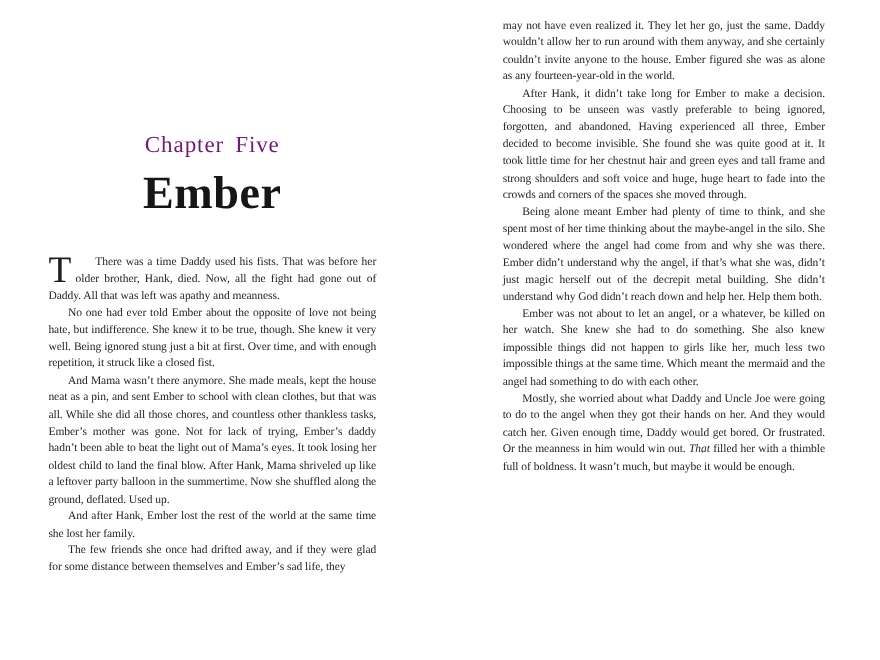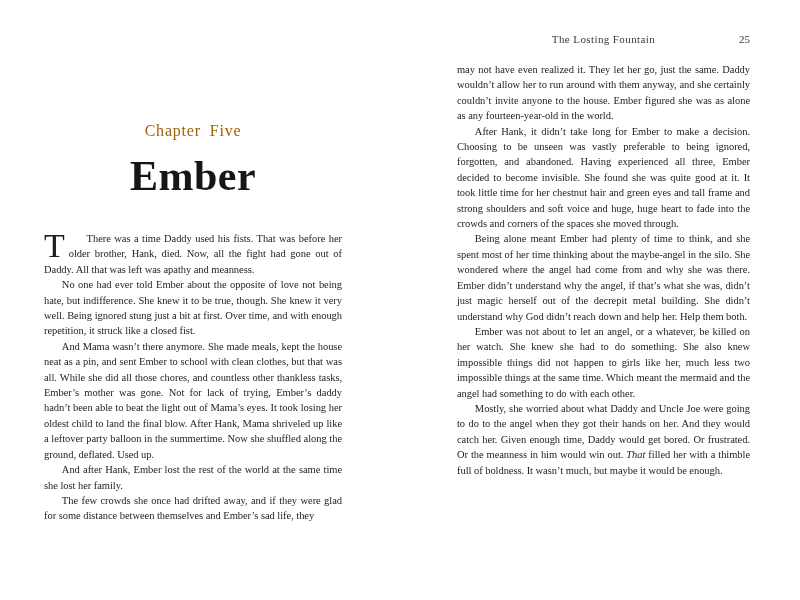--- a/index.html
+++ b/index.html
@@ -12,25 +12,25 @@
   .spread { position: relative; width: 800px; height: 600px; background: #ffffff; }
 
   .page { position: absolute; top: 0; height: 600px; }
   .page.left  { left: 44px;  width: 298px; }
   .page.right { left: 457px; width: 293px; }
 
   
   .chapter-heading {
     margin-top: 121px;
     text-align: center;
-    font-size: 16px;
+    font-size: 21px;
     line-height: 20px;
     letter-spacing: 0.8px;
     word-spacing: 4px;
-    color: #a16207;
+    color: #701a75;
   }
   .chapter-title {
     margin-top: 13px;
     text-align: center;
     font-size: 42px;
     line-height: 44px;
     font-weight: 700;
     letter-spacing: 0.5px;
     color: #161616;
   }
@@ -88,29 +88,25 @@
   <section class="page left">
     <div class="chapter-heading">Chapter Five</div>
     <h1 class="chapter-title">Ember</h1>
 
     <div class="body-text">
       <p class="no-indent"><span class="drop-cap">T</span></p>
       <p>There was a time Daddy used his fists. That was before her older brother, Hank, died. Now, all the fight had gone out of Daddy. All that was left was apathy and meanness.</p>
       <p>No one had ever told Ember about the opposite of love not being hate, but indifference. She knew it to be true, though. She knew it very well. Being ignored stung just a bit at first. Over time, and with enough repetition, it struck like a closed fist.</p>
       <p>And Mama wasn’t there anymore. She made meals, kept the house neat as a pin, and sent Ember to school with clean clothes, but that was all. While she did all those chores, and countless other thankless tasks, Ember’s mother was gone. Not for lack of trying, Ember’s daddy hadn’t been able to beat the light out of Mama’s eyes. It took losing her oldest child to land the final blow. After Hank, Mama shriveled up like a leftover party balloon in the summertime. Now she shuffled along the ground, deflated. Used up.</p>
       <p>And after Hank, Ember lost the rest of the world at the same time she lost her family.</p>
-      <p>The few crowds she once had drifted away, and if they were glad for some distance between themselves and Ember’s sad life, they</p>
+      <p>The few friends she once had drifted away, and if they were glad for some distance between themselves and Ember’s sad life, they</p>
     </div>
   </section>
 
   <section class="page right">
-    <header class="running-head">
-      <span class="rh-title">The Losting Fountain</span>
-      <span class="folio">25</span>
-    </header>
 
     <div class="body-text">
       <p class="no-indent">may not have even realized it. They let her go, just the same. Daddy wouldn’t allow her to run around with them anyway, and she certainly couldn’t invite anyone to the house. Ember figured she was as alone as any fourteen-year-old in the world.</p>
       <p>After Hank, it didn’t take long for Ember to make a decision. Choosing to be unseen was vastly preferable to being ignored, forgotten, and abandoned. Having experienced all three, Ember decided to become invisible. She found she was quite good at it. It took little time for her chestnut hair and green eyes and tall frame and strong shoulders and soft voice and huge, huge heart to fade into the crowds and corners of the spaces she moved through.</p>
       <p>Being alone meant Ember had plenty of time to think, and she spent most of her time thinking about the maybe-angel in the silo. She wondered where the angel had come from and why she was there. Ember didn’t understand why the angel, if that’s what she was, didn’t just magic herself out of the decrepit metal building. She didn’t understand why God didn’t reach down and help her. Help them both.</p>
       <p>Ember was not about to let an angel, or a whatever, be killed on her watch. She knew she had to do something. She also knew impossible things did not happen to girls like her, much less two impossible things at the same time. Which meant the mermaid and the angel had something to do with each other.</p>
       <p><span>Mostly, she worried about what Daddy and Uncle Joe were going to do to the angel when they got their hands on her. And they would catch her. Given enough time, Daddy would get bored. Or frustrated. Or the meanness in him would win out.</span> <em>That</em> <span>filled her with a thimble full of boldness. It wasn’t much, but maybe it would be enough.</span></p>
     </div>
   </section>
 

